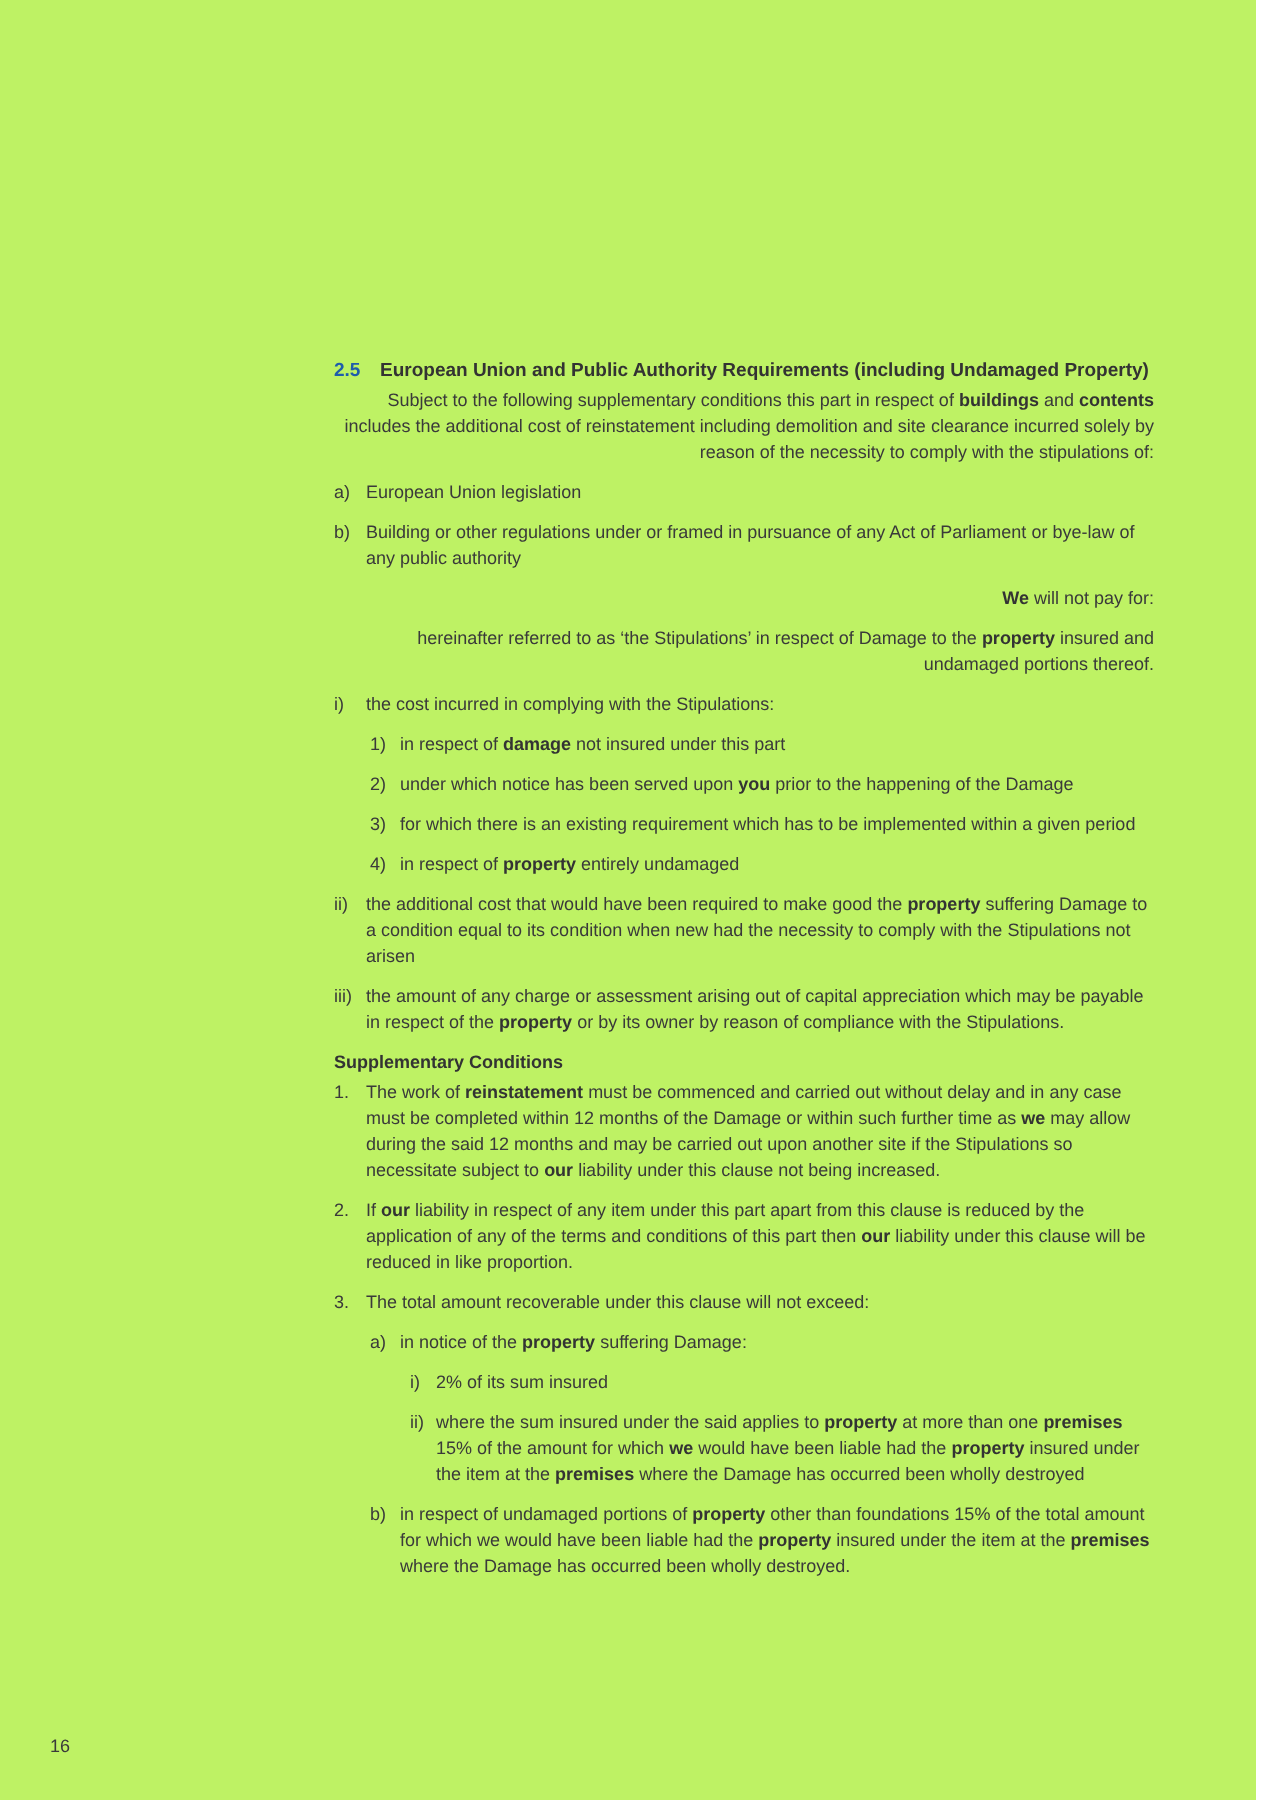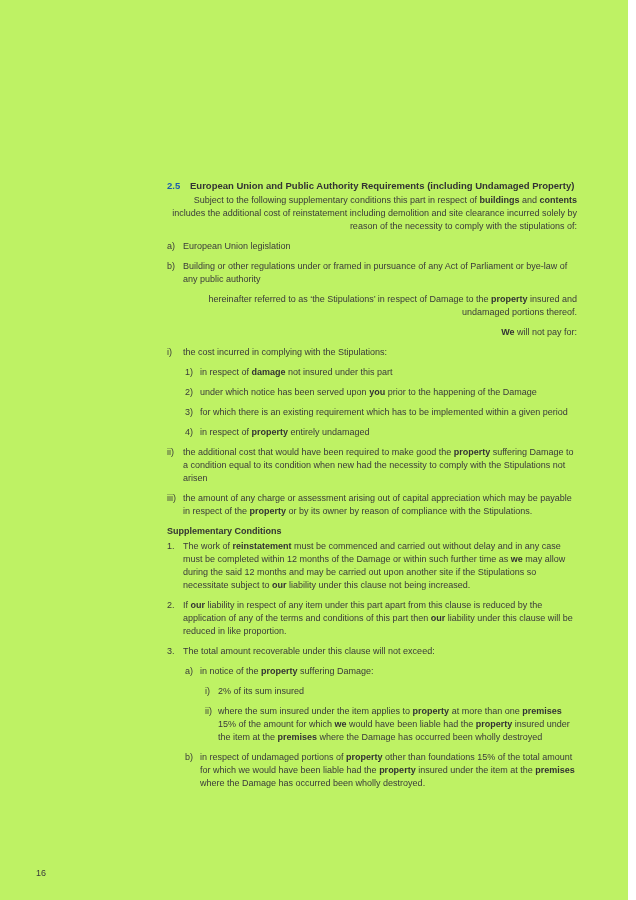--- a/index.html
+++ b/index.html
@@ -40,21 +40,21 @@
   .item .item-text { flex: 1 1 auto; }
   .l1 { margin-left: 0; }
   .l1 .marker { width: 16px; }
   .l2 { margin-left: 18px; }
   .l2 .marker { width: 15px; }
   .l3 { margin-left: 38px; }
   .l3 .marker { width: 13px; }
   b { font-weight: bold; color: #333333; }
   .page-number {
     position: absolute;
-    left: 36px;
+    left: 25px;
     top: 867px;
     font-size: 9px;
     line-height: 13px;
     color: #3a3a3a;
   }
 </style>
 </head>
 <body>
 
 <div class="page">
@@ -65,22 +65,22 @@
       </div>
       <div class="para"><span>Subject to the following supplementary conditions this part in respect of </span><b>buildings</b><span> and </span><b>contents</b><span> includes the additional cost of reinstatement including demolition and site clearance incurred solely by reason of the necessity to comply with the stipulations of:</span></div>
       <div class="item l1">
         <span class="marker">a)</span>
         <span class="item-text"><span>European Union legislation</span></span>
       </div>
       <div class="item l1">
         <span class="marker">b)</span>
         <span class="item-text"><span>Building or other regulations under or framed in pursuance of any Act of Parliament or bye-law of any public authority</span></span>
       </div>
+      <div class="para"><b>We</b><span> will not pay for:</span></div>
       <div class="para"><span>hereinafter referred to as ‘the Stipulations’ in respect of Damage to the </span><b>property</b><span> insured and undamaged portions thereof.</span></div>
-      <div class="para"><b>We</b><span> will not pay for:</span></div>
       <div class="item l1">
         <span class="marker">i)</span>
         <span class="item-text"><span>the cost incurred in complying with the Stipulations:</span></span>
       </div>
       <div class="item l2">
         <span class="marker">1)</span>
         <span class="item-text"><span>in respect of </span><b>damage</b><span> not insured under this part</span></span>
       </div>
       <div class="item l2">
         <span class="marker">2)</span>
@@ -118,21 +118,21 @@
       <div class="item l2">
         <span class="marker">a)</span>
         <span class="item-text"><span>in notice of the </span><b>property</b><span> suffering Damage:</span></span>
       </div>
       <div class="item l3">
         <span class="marker">i)</span>
         <span class="item-text"><span>2% of its sum insured</span></span>
       </div>
       <div class="item l3">
         <span class="marker">ii)</span>
-        <span class="item-text"><span>where the sum insured under the item applies to </span><b>property</b><span> at more than one </span><b>premises</b><span> 15% of the amount for which </span><b>we</b><span> would have been liable had the </span><b>property</b><span> insured under the item at the </span><b>premises</b><span> where the Damage has occurred been wholly destroyed</span></span>
+        <span class="item-text"><span>where the sum insured under the said applies to </span><b>property</b><span> at more than one </span><b>premises</b><span> 15% of the amount for which </span><b>we</b><span> would have been liable had the </span><b>property</b><span> insured under the item at the </span><b>premises</b><span> where the Damage has occurred been wholly destroyed</span></span>
       </div>
       <div class="item l2">
         <span class="marker">b)</span>
         <span class="item-text"><span>in respect of undamaged portions of </span><b>property</b><span> other than foundations 15% of the total amount for which we would have been liable had the </span><b>property</b><span> insured under the item at the </span><b>premises</b><span> where the Damage has occurred been wholly destroyed.</span></span>
       </div>
     </div>
   <div class="page-number">16</div>
 </div>
 
 </body></html>

